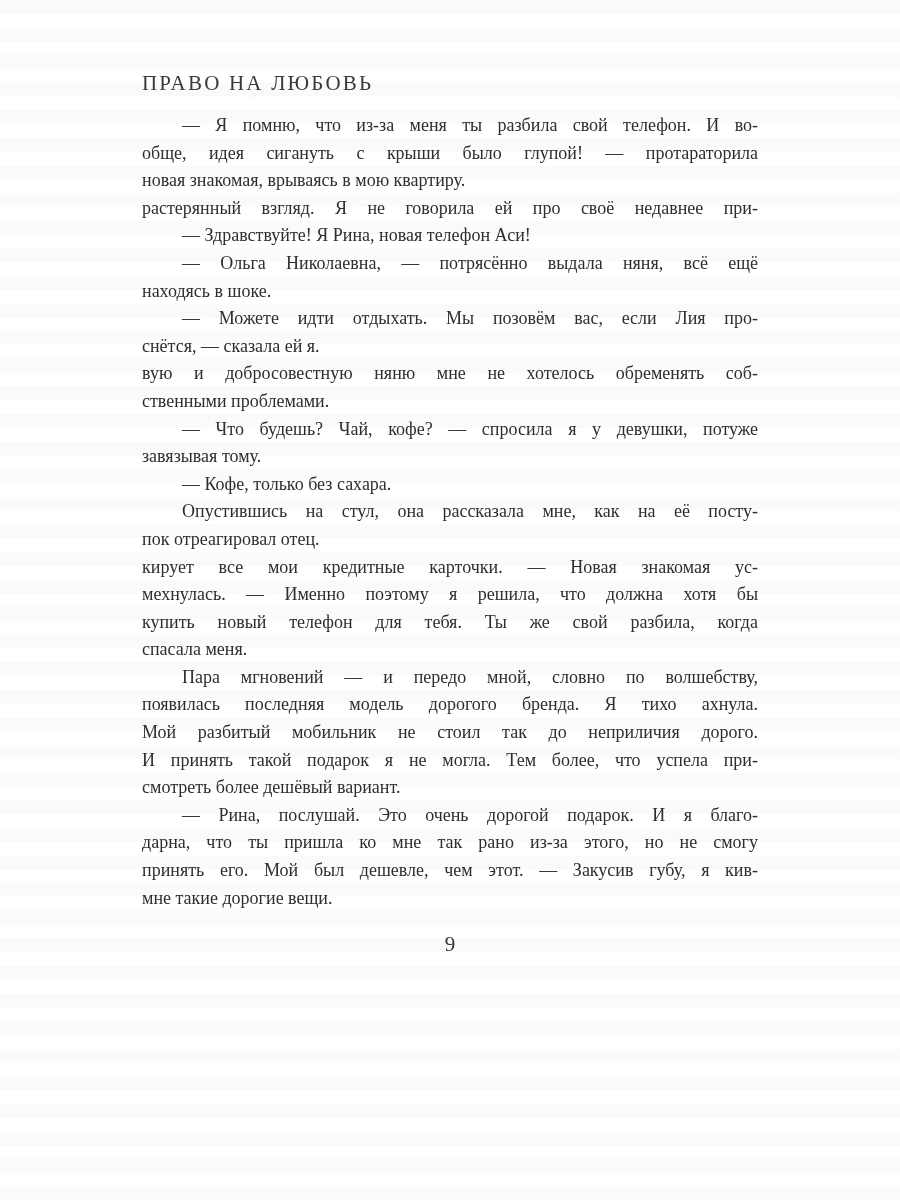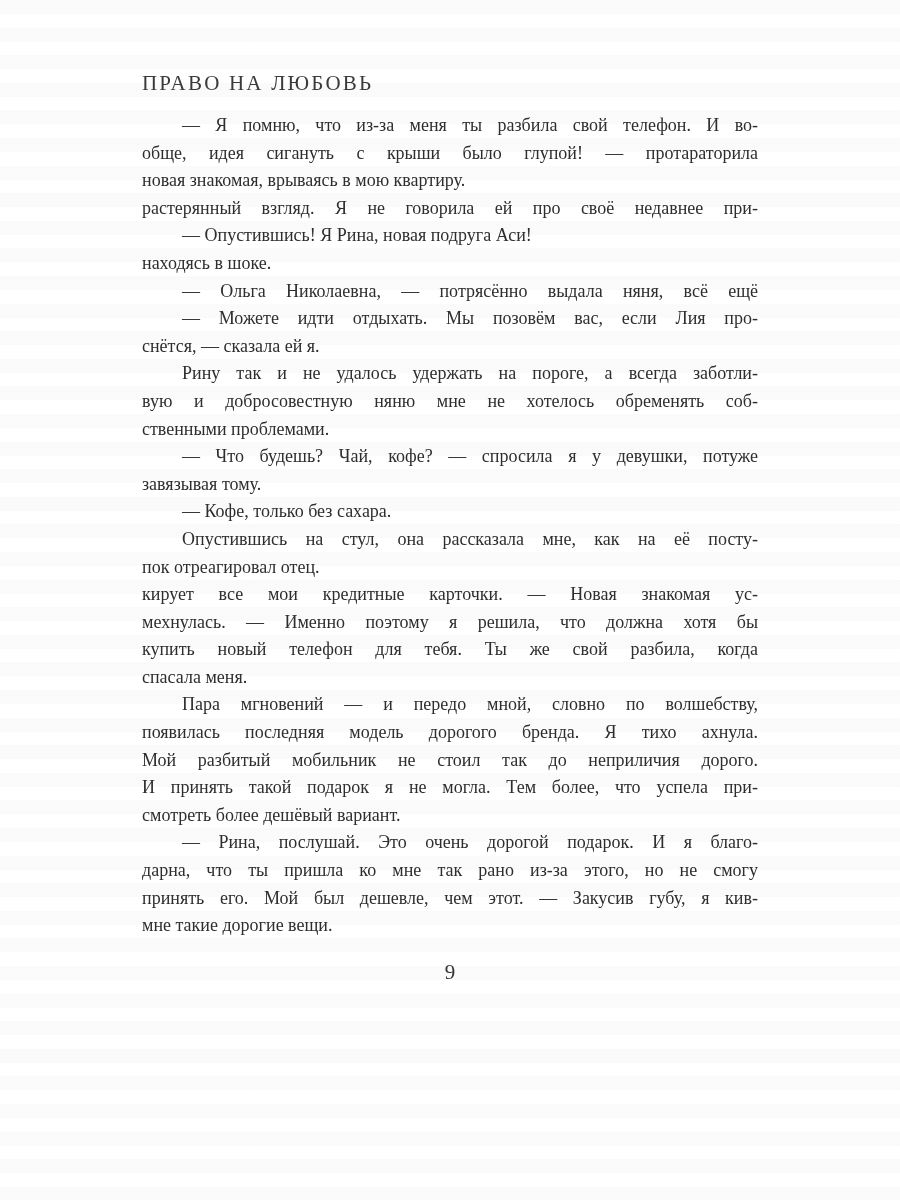--- a/index.html
+++ b/index.html
@@ -72,32 +72,31 @@
   <div class="page-body">
       <div class="paragraph">
         <div class="text-line first-line">— Я помню, что из-за меня ты разбила свой телефон. И во-</div>
         <div class="text-line">обще, идея сигануть с крыши было глупой! — протараторила</div>
         <div class="text-line last-line">новая знакомая, врываясь в мою квартиру.</div>
       </div>
       <div class="paragraph">
         <div class="text-line">растерянный взгляд. Я не говорила ей про своё недавнее при-</div>
       </div>
       <div class="paragraph">
-        <div class="text-line first-line last-line">— Опустившись! Я Рина, новая подруга Аси!</div>
+        <div class="text-line first-line last-line">— Здравствуйте! Я Рина, новая телефон Аси!</div>
       </div>
       <div class="paragraph">
+        <div class="text-line first-line">— Ольга Николаевна, — потрясённо выдала няня, всё ещё</div>
         <div class="text-line last-line">находясь в шоке.</div>
-        <div class="text-line first-line">— Ольга Николаевна, — потрясённо выдала няня, всё ещё</div>
       </div>
       <div class="paragraph">
         <div class="text-line first-line">— Можете идти отдыхать. Мы позовём вас, если Лия про-</div>
         <div class="text-line last-line">снётся, — сказала ей я.</div>
       </div>
       <div class="paragraph">
-        <div class="text-line first-line">Рину так и не удалось удержать на пороге, а всегда заботли-</div>
         <div class="text-line">вую и добросовестную няню мне не хотелось обременять соб-</div>
         <div class="text-line last-line">ственными проблемами.</div>
       </div>
       <div class="paragraph">
         <div class="text-line first-line">— Что будешь? Чай, кофе? — спросила я у девушки, потуже</div>
         <div class="text-line last-line">завязывая тому.</div>
       </div>
       <div class="paragraph">
         <div class="text-line first-line last-line">— Кофе, только без сахара.</div>
       </div>

